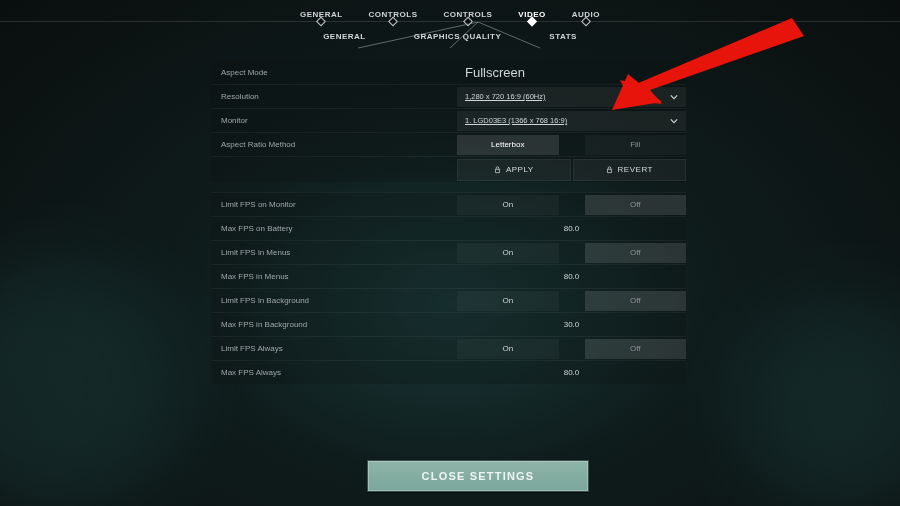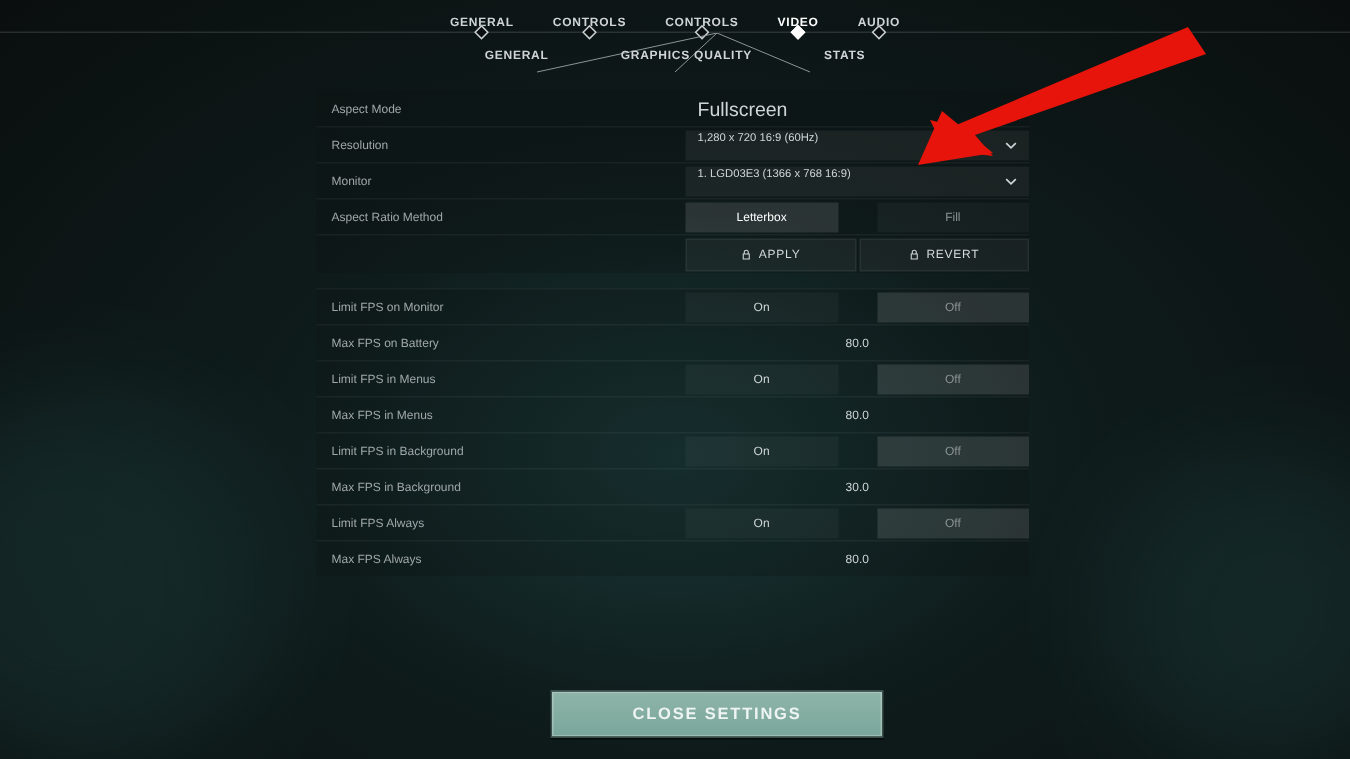--- a/index.html
+++ b/index.html
@@ -52,23 +52,24 @@
     border-top:1px solid rgba(255,255,255,.05);
     font-size:8px;
     background:rgba(10,14,14,.25);
   }
   .row:first-child{border-top:none;}
   .label { width:246px; padding-left:10px; color:#9fa7aa; }
   .value-area { flex:1; display:flex; align-items:center; }
   .static-val { padding-left:8px; color:#cfd6d8; font-size:13px;}
   .select {
     flex:1; height:20px; background:rgba(255,255,255,.06);
-    display:flex; align-items:flex-start; padding:0 8px;
+    display:flex; align-items:center; padding:0 8px;
     color:#cfd6d8; position:relative; cursor:pointer;
     font-size:7.5px;
+    text-decoration:underline;
   }
   .select .chev { position:absolute; right:8px; top:6px; }
   .chev svg { width:8px; height:8px; }
   .twobtn { flex:1; display:flex; gap:2px; }
   .optbtn {
     flex:1; height:20px; display:flex; align-items:center; justify-content:center;
     font-size:8px; color:#cfd6d8; cursor:pointer;
     background:rgba(255,255,255,.04);
   }
   .optbtn.active { background:rgba(255,255,255,.12); color:#fff; }

